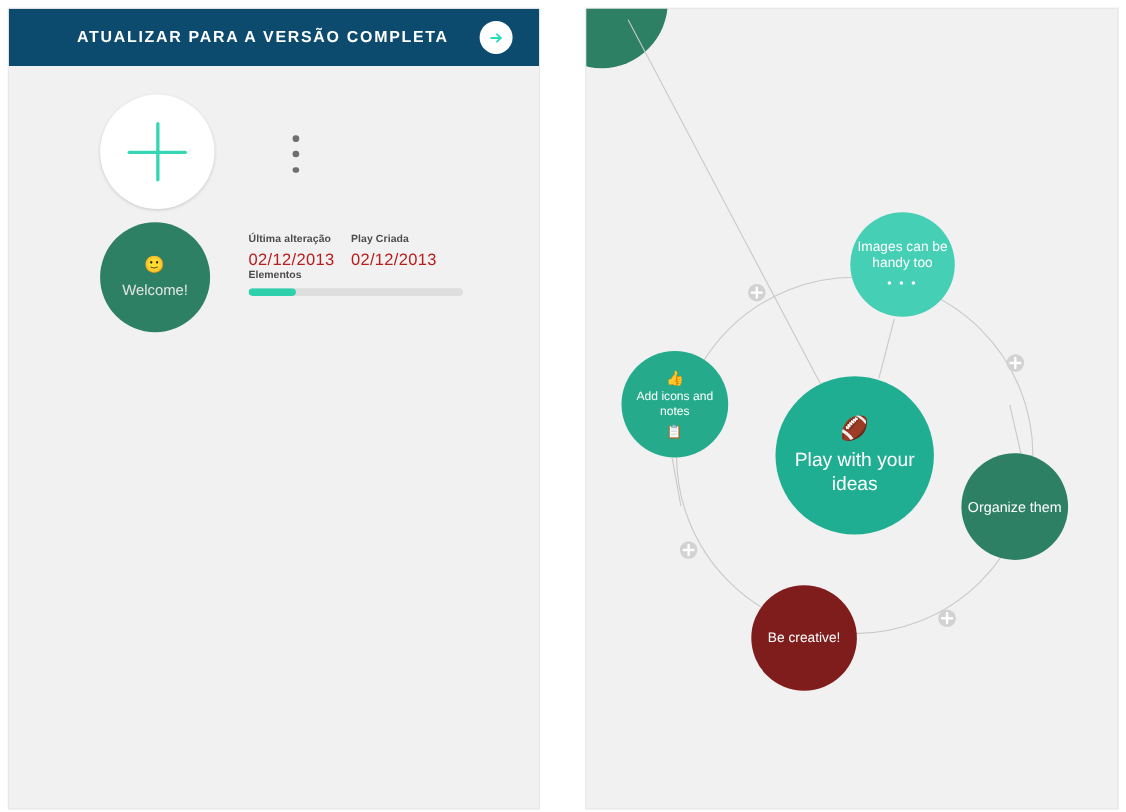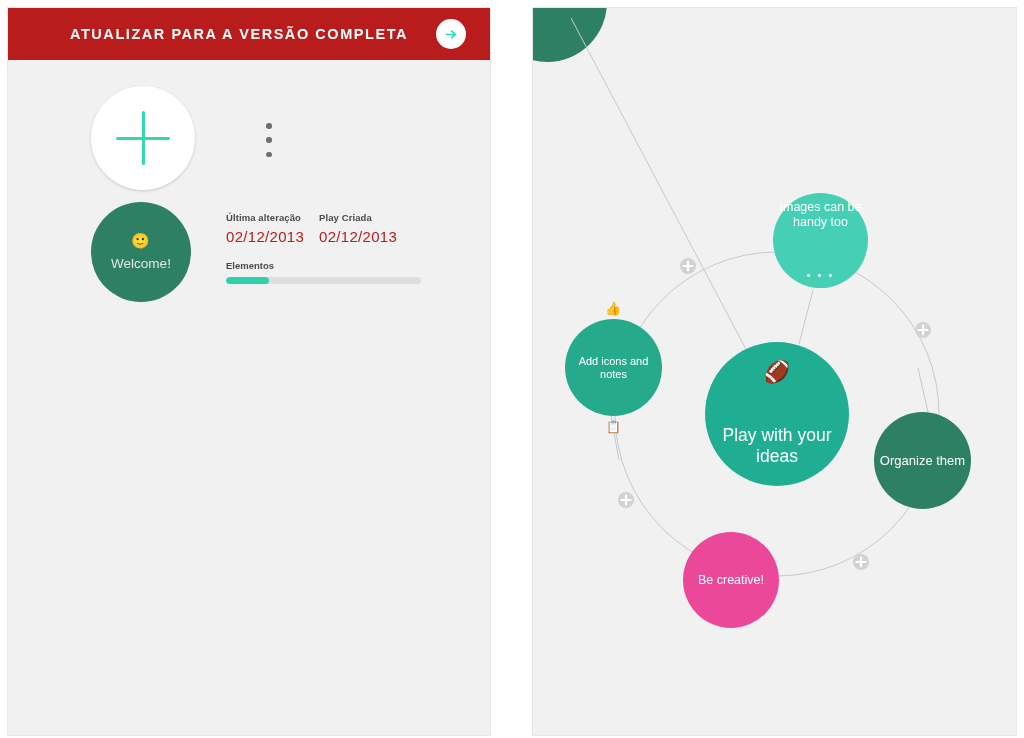--- a/index.html
+++ b/index.html
@@ -10,21 +10,21 @@
     overflow:hidden;position:relative;
   }
   .panel{position:absolute;background:#f1f1f1;overflow:hidden;}
 
   
   #left-panel{left:8px;top:8px;width:482px;height:727px;
     box-shadow:0 0 0 1px #e6e6e6;}
 
   #upgrade-banner{
     position:absolute;left:0;top:0;width:482px;height:52px;
-    background:#b91c1c;display:flex;align-items:center;justify-content:center;
+    background:#0c4a6e;display:flex;align-items:center;justify-content:center;
   }
   #upgrade-banner .banner-text{
     color:#ffffff;font-size:14.5px;font-weight:bold;letter-spacing:1.55px;
     white-space:nowrap;margin-right:20px;
   }
   #banner-arrow{
     position:absolute;right:24px;top:50%;transform:translateY(-50%);
     width:30px;height:30px;border-radius:50%;background:#ffffff;
     display:flex;align-items:center;justify-content:center;
   }
@@ -47,32 +47,32 @@
     background:#2d8063;display:flex;flex-direction:column;align-items:center;justify-content:center;
   }
   #sheet-thumb .thumb-emoji{font-size:15px;line-height:1;margin-bottom:9px;}
   #sheet-thumb .thumb-label{color:#e5e5e5;font-size:13.5px;line-height:1;}
 
   #sheet-meta{position:absolute;left:218px;top:204px;width:198px;}
   .meta-row{display:flex;}
   .meta-col{width:93px;}
   .meta-label{font-size:9.5px;font-weight:bold;color:#4a4a4a;letter-spacing:.1px;}
   .meta-value{font-size:15px;color:#b91c1c;margin-top:5px;letter-spacing:.3px;}
-  #elements-block{margin-top:15px;}
+  #elements-block{}
   #elements-label{font-size:9.5px;font-weight:bold;color:#4a4a4a;}
   #elements-track{margin-top:6px;width:195px;height:7px;border-radius:4px;background:#dedede;overflow:hidden;}
   #elements-fill{height:100%;border-radius:4px;background:#2fd1ad;}
 
   
   #right-panel{left:533px;top:8px;width:483px;height:727px;
     box-shadow:0 0 0 1px #e6e6e6;}
   #map-svg{position:absolute;left:0;top:0;width:483px;height:727px;}
 
   .node{position:absolute;border-radius:50%;display:flex;flex-direction:column;
-    align-items:center;justify-content:center;color:#ffffff;text-align:center;gap:35px;}
+    align-items:center;justify-content:center;color:#ffffff;text-align:center;}
   .node .node-emoji{font-size:15px;line-height:1;}
   .node .node-text{line-height:1.18;}
   .node .node-dots{letter-spacing:2px;line-height:1;}
   .node .node-note{line-height:1;}
 
   #node-center{left:172px;top:334px;width:144px;height:144px;background:#1fae92;}
   #node-center .node-emoji{font-size:21px;margin-bottom:8px;}
   #node-center .node-text{font-size:17.5px;}
 
   #node-images{left:240px;top:185px;width:95px;height:95px;background:#45cfb4;}
@@ -80,21 +80,21 @@
   #node-images .node-dots{font-size:11px;margin-top:6px;}
 
   #node-icons{left:32px;top:311px;width:97px;height:97px;background:#25ab8c;}
   #node-icons .node-emoji{font-size:13px;margin-bottom:5px;}
   #node-icons .node-text{font-size:11px;}
   #node-icons .node-note{font-size:12px;margin-top:6px;}
 
   #node-organize{left:341px;top:404px;width:97px;height:97px;background:#2d8063;}
   #node-organize .node-text{font-size:13px;}
 
-  #node-creative{left:150px;top:524px;width:96px;height:96px;background:#ec4899;}
+  #node-creative{left:150px;top:524px;width:96px;height:96px;background:#7f1d1d;}
   #node-creative .node-text{font-size:12.5px;}
 
   #node-clipped{position:absolute;left:-46px;top:-66px;width:120px;height:120px;
     border-radius:50%;background:#2d8063;}
 </style>
 </head>
 <body>
 
 <div class="panel" id="left-panel">
 

